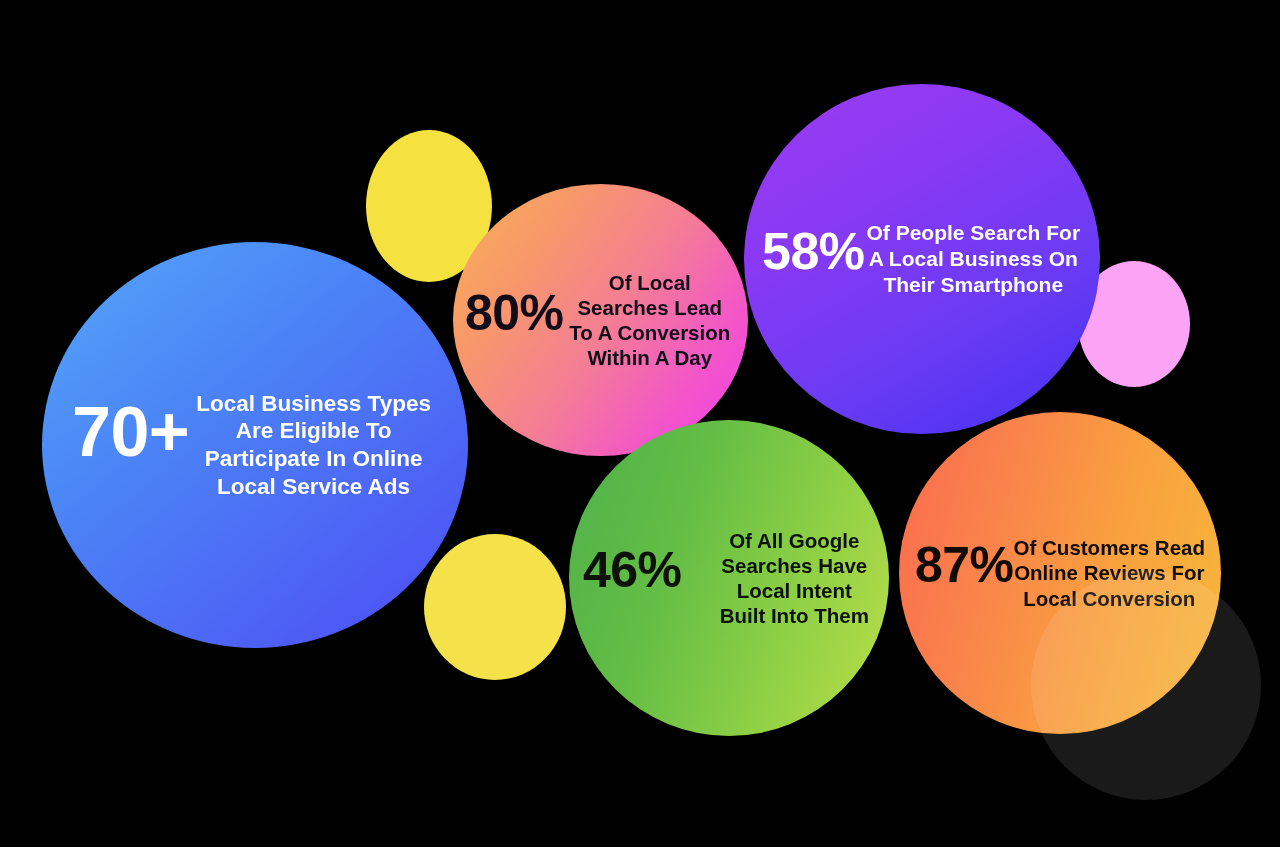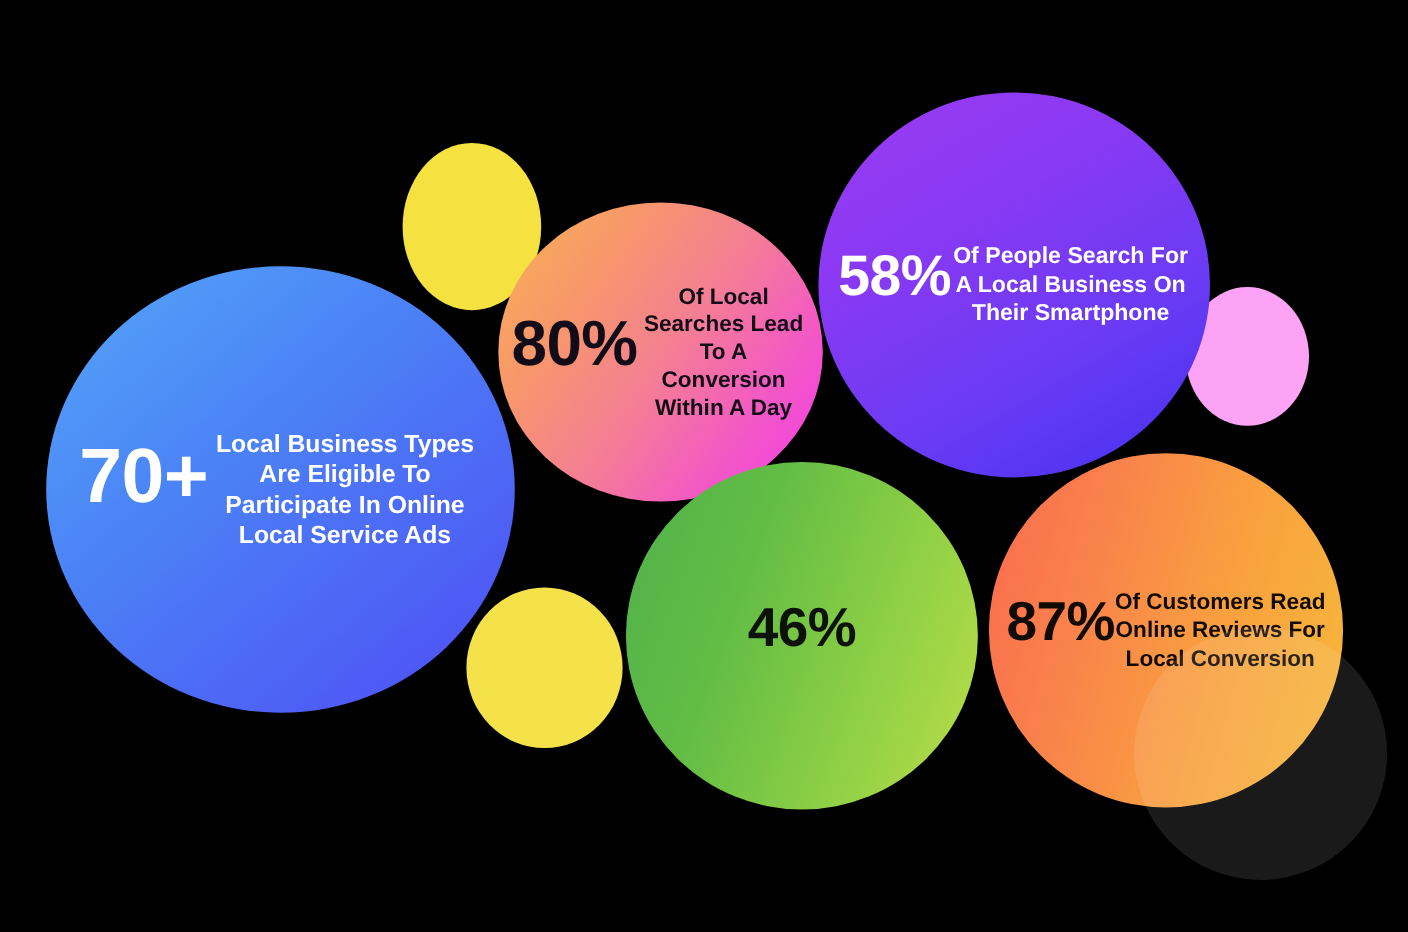--- a/index.html
+++ b/index.html
@@ -85,21 +85,21 @@
   
   .bubble-magenta {
     left: 453px;
     top: 184px;
     width: 295px;
     height: 272px;
     background: linear-gradient(125deg, #F9B257 0%, #F79869 26%, #F47E94 52%, #F355C9 78%, #F23CEC 100%);
     color: #120B18;
     padding: 0 12px;
   }
-  .bubble-magenta .stat-value { font-size: 58px; margin-bottom: 14px; }
+  .bubble-magenta .stat-value { font-size: 50px; margin-bottom: 14px; }
   .bubble-magenta .stat-caption { font-size: 20.5px; }
 
   
   .bubble-purple {
     left: 744px;
     top: 84px;
     width: 356px;
     height: 350px;
     background: linear-gradient(150deg, #9B3CF2 0%, #8A39F3 32%, #6B3BF4 66%, #4331F0 100%);
     color: #FFFFFF;
@@ -168,20 +168,21 @@
     <p class="stat-caption">Of Local Searches Lead To A Conversion Within A Day</p>
   </div>
 
   <div class="bubble bubble-purple">
     <p class="stat-value">58%</p>
     <p class="stat-caption">Of People Search For A Local Business On Their Smartphone</p>
   </div>
 
   <div class="bubble bubble-green">
     <p class="stat-value">46%</p>
+    <p class="stat-caption">Of All Google Searches Have Local Intent Built Into Them</p>
   </div>
 
   <div class="bubble bubble-orange">
     <span class="orange-sheen"></span>
     <p class="stat-value">87%</p>
     <p class="stat-caption">Of Customers Read Online Reviews For Local Conversion</p>
   </div>
 
 </div>
 

